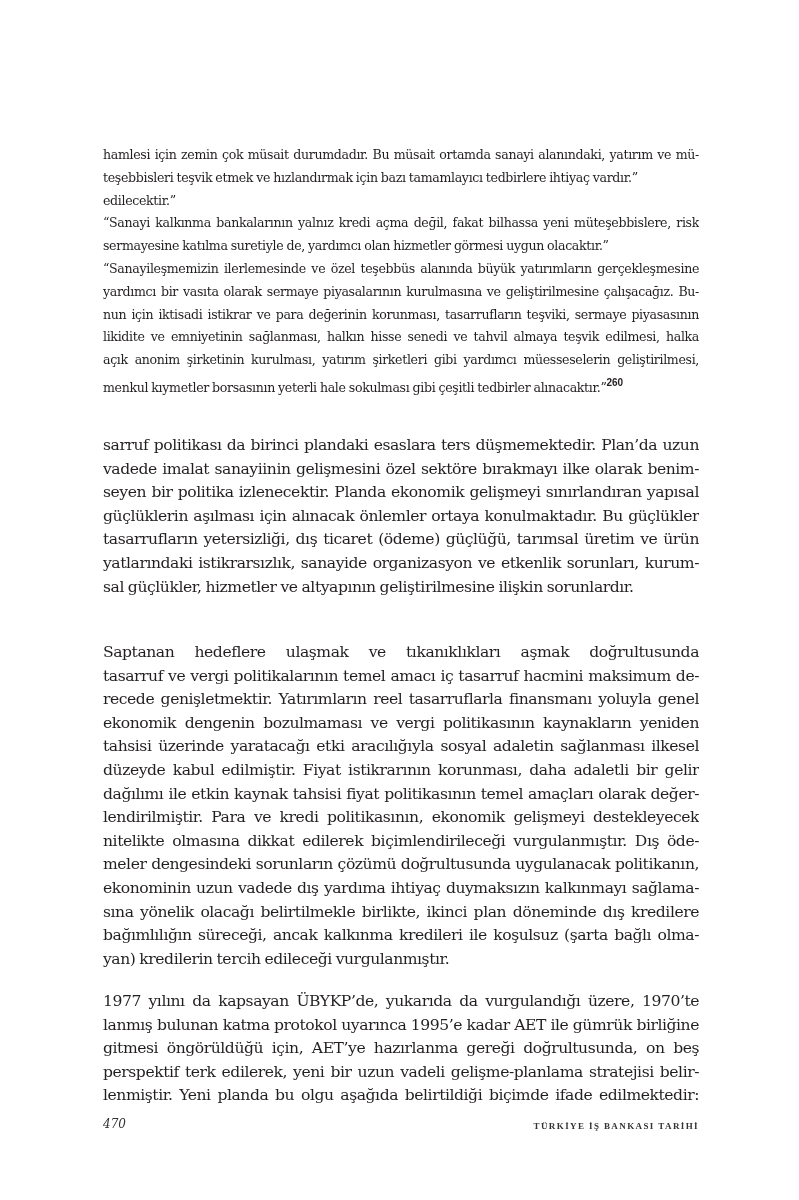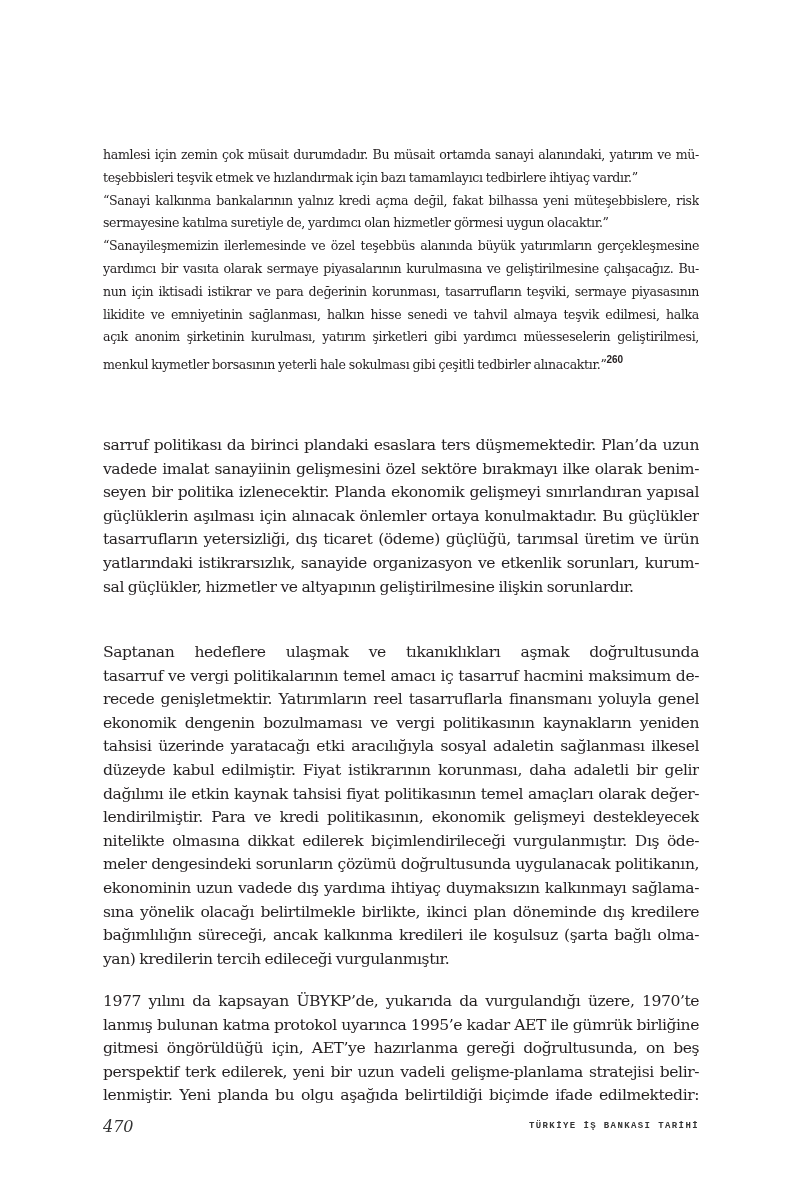--- a/index.html
+++ b/index.html
@@ -75,42 +75,43 @@
       top: 1117px;
       width: 596px;
       height: 24px;
     }
     .page-number {
       position: absolute;
       left: 0;
       top: 0;
       font-family: "DejaVu Serif", "Liberation Serif", serif;
       font-style: italic;
-      font-size: 16px;
+      font-size: 12px;
       color: #333;
     }
     .running-title {
       position: absolute;
       right: 0;
       top: 4px;
-      font-family: Liberation Mono, monospace;
+      font-family: Liberation Serif, serif;
       font-weight: bold;
       font-size: 9px;
       letter-spacing: 1.4px;
       color: #333;
     }
   </style>
 </head>
 <body>
 
 <div class="page">
 
   <div class="quote-block">
     <span class="qline justify">hamlesi için zemin çok müsait durumdadır. Bu müsait ortamda sanayi alanındaki, yatırım ve mü-</span>
     <span class="qline">teşebbisleri teşvik etmek ve hızlandırmak için bazı tamamlayıcı tedbirlere ihtiyaç vardır.”</span>
+    <span class="qline">edilecektir.”</span>
     <span class="qline justify">“Sanayi kalkınma bankalarının yalnız kredi açma değil, fakat bilhassa yeni müteşebbislere, risk</span>
     <span class="qline">sermayesine katılma suretiyle de, yardımcı olan hizmetler görmesi uygun olacaktır.”</span>
     <span class="qline justify">“Sanayileşmemizin ilerlemesinde ve özel teşebbüs alanında büyük yatırımların gerçekleşmesine</span>
     <span class="qline justify">yardımcı bir vasıta olarak sermaye piyasalarının kurulmasına ve geliştirilmesine çalışacağız. Bu-</span>
     <span class="qline justify">nun için iktisadi istikrar ve para değerinin korunması, tasarrufların teşviki, sermaye piyasasının</span>
     <span class="qline justify">likidite ve emniyetinin sağlanması, halkın hisse senedi ve tahvil almaya teşvik edilmesi, halka</span>
     <span class="qline justify">açık anonim şirketinin kurulması, yatırım şirketleri gibi yardımcı müesseselerin geliştirilmesi,</span>
     <span class="qline"><span>menkul kıymetler borsasının yeterli hale sokulması gibi çeşitli tedbirler alınacaktır.”</span><sup class="fn">260</sup></span>
   </div>
 

